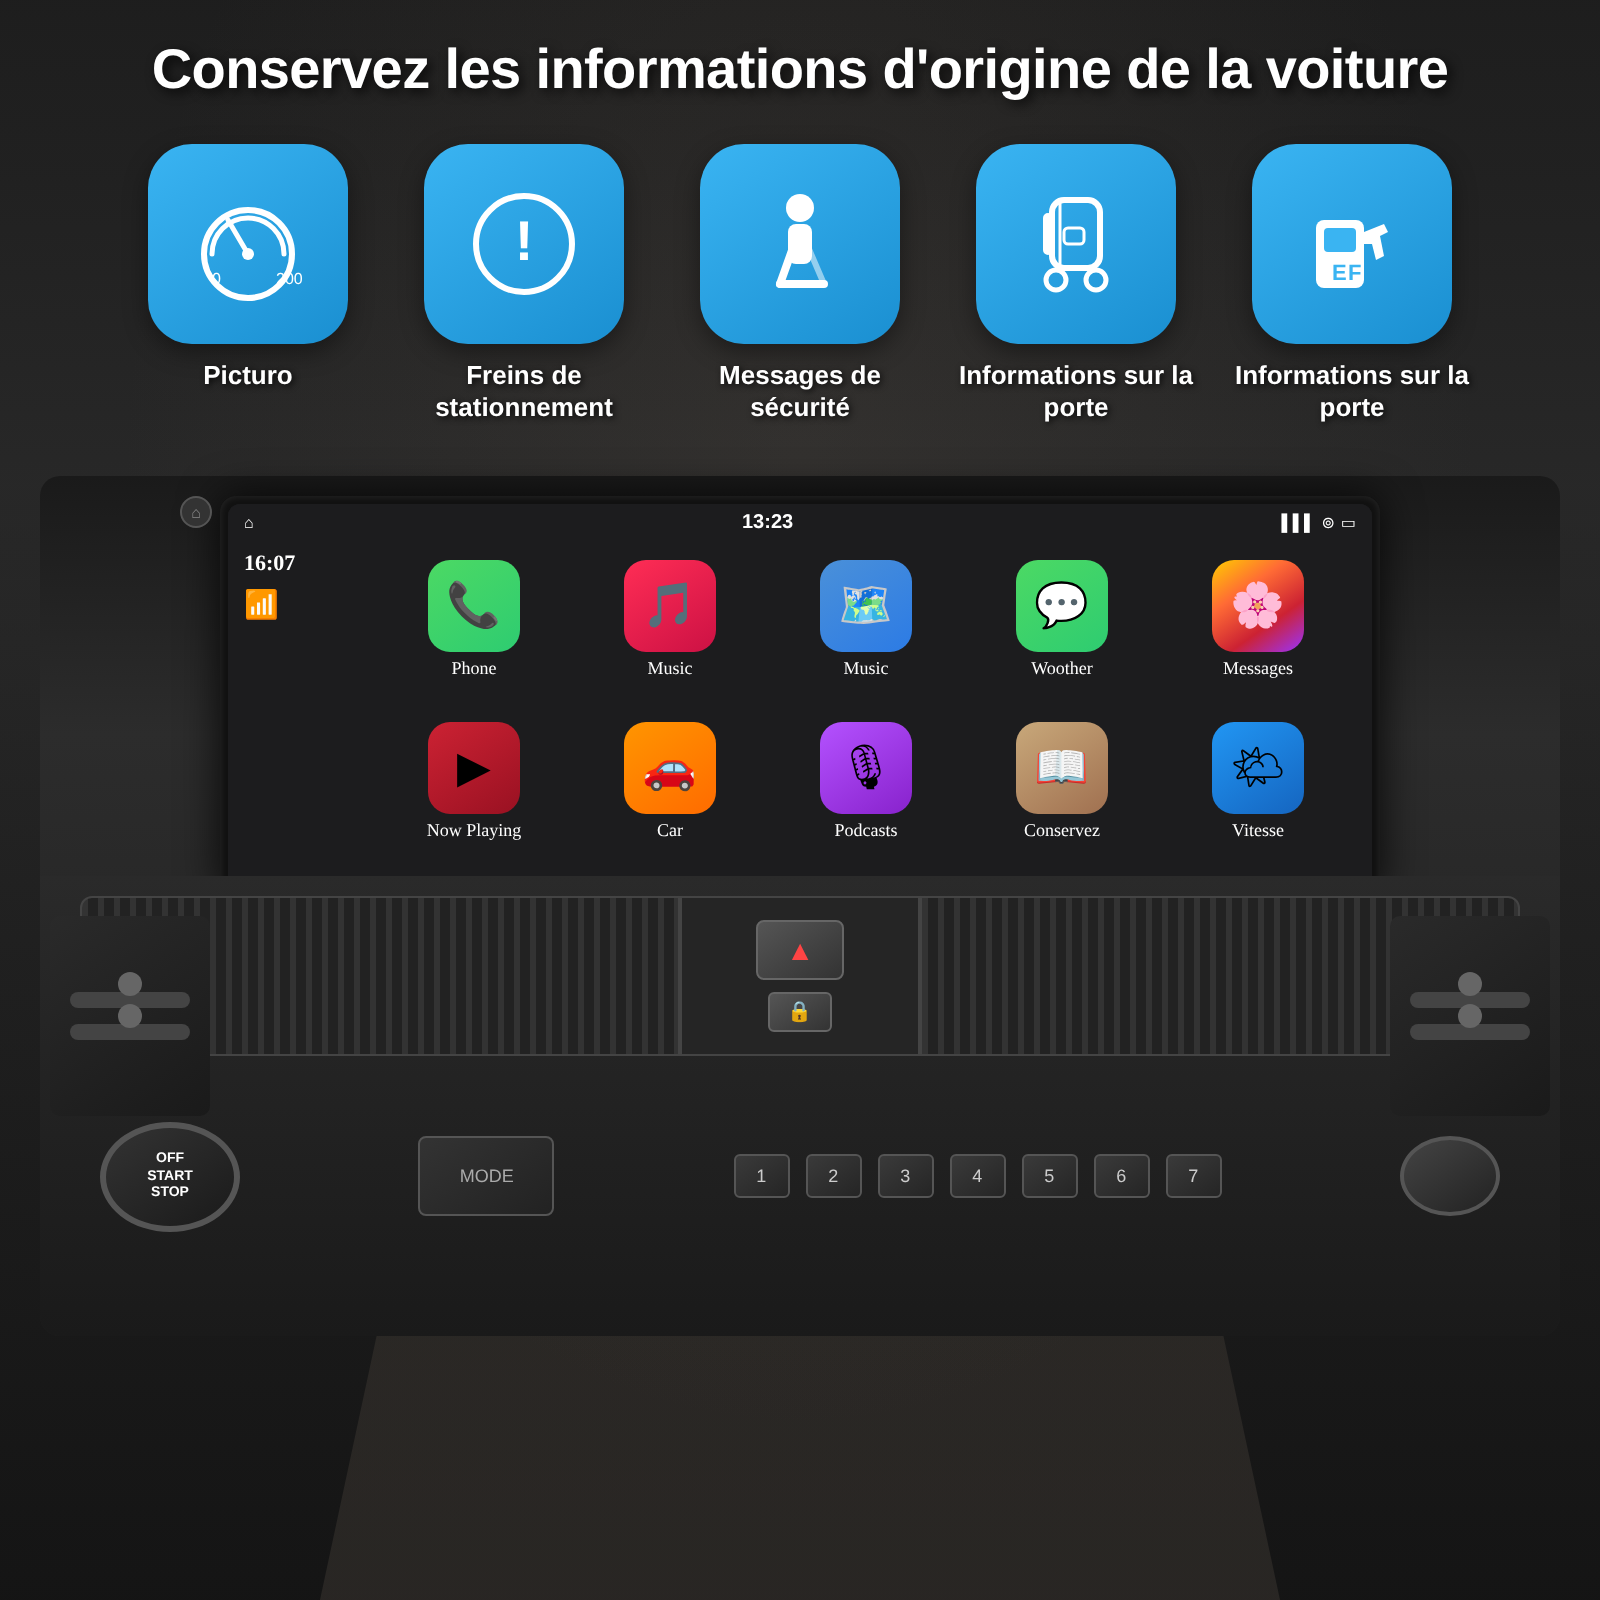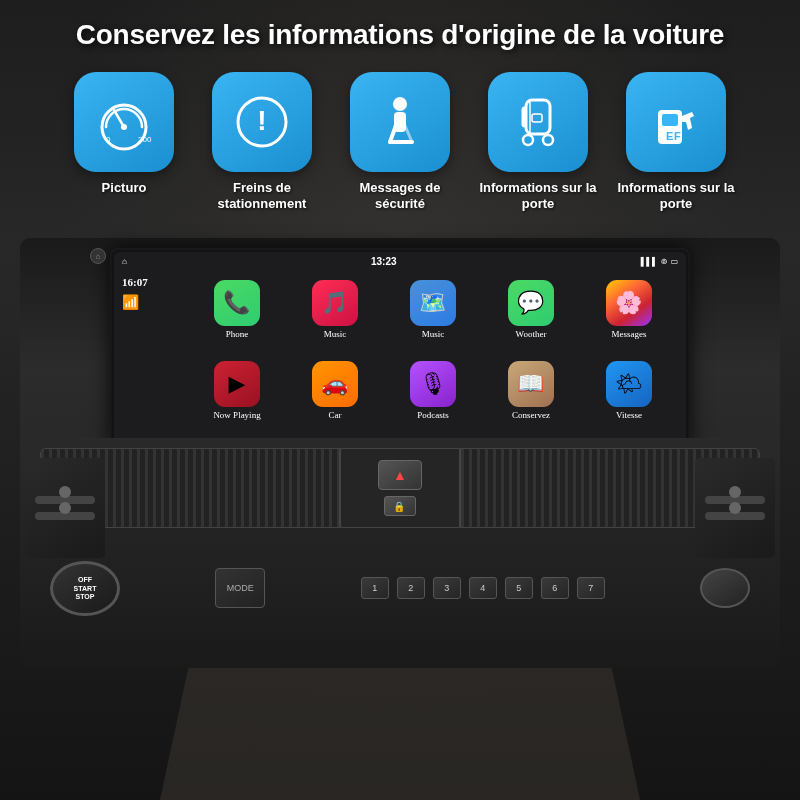--- a/index.html
+++ b/index.html
@@ -378,21 +378,21 @@
 
     .start-stop-text {
       font-size: 7px;
       color: #fff;
       font-weight: 700;
       text-align: center;
       line-height: 1.1;
     }
 
     .mode-knob {
-      width: 50px;
+      width: 68px;
       height: 40px;
       border-radius: 4px;
       background: linear-gradient(145deg, #333, #222);
       border: 1px solid #555;
       display: flex;
       align-items: center;
       justify-content: center;
       color: #aaa;
       font-size: 9px;
     }

